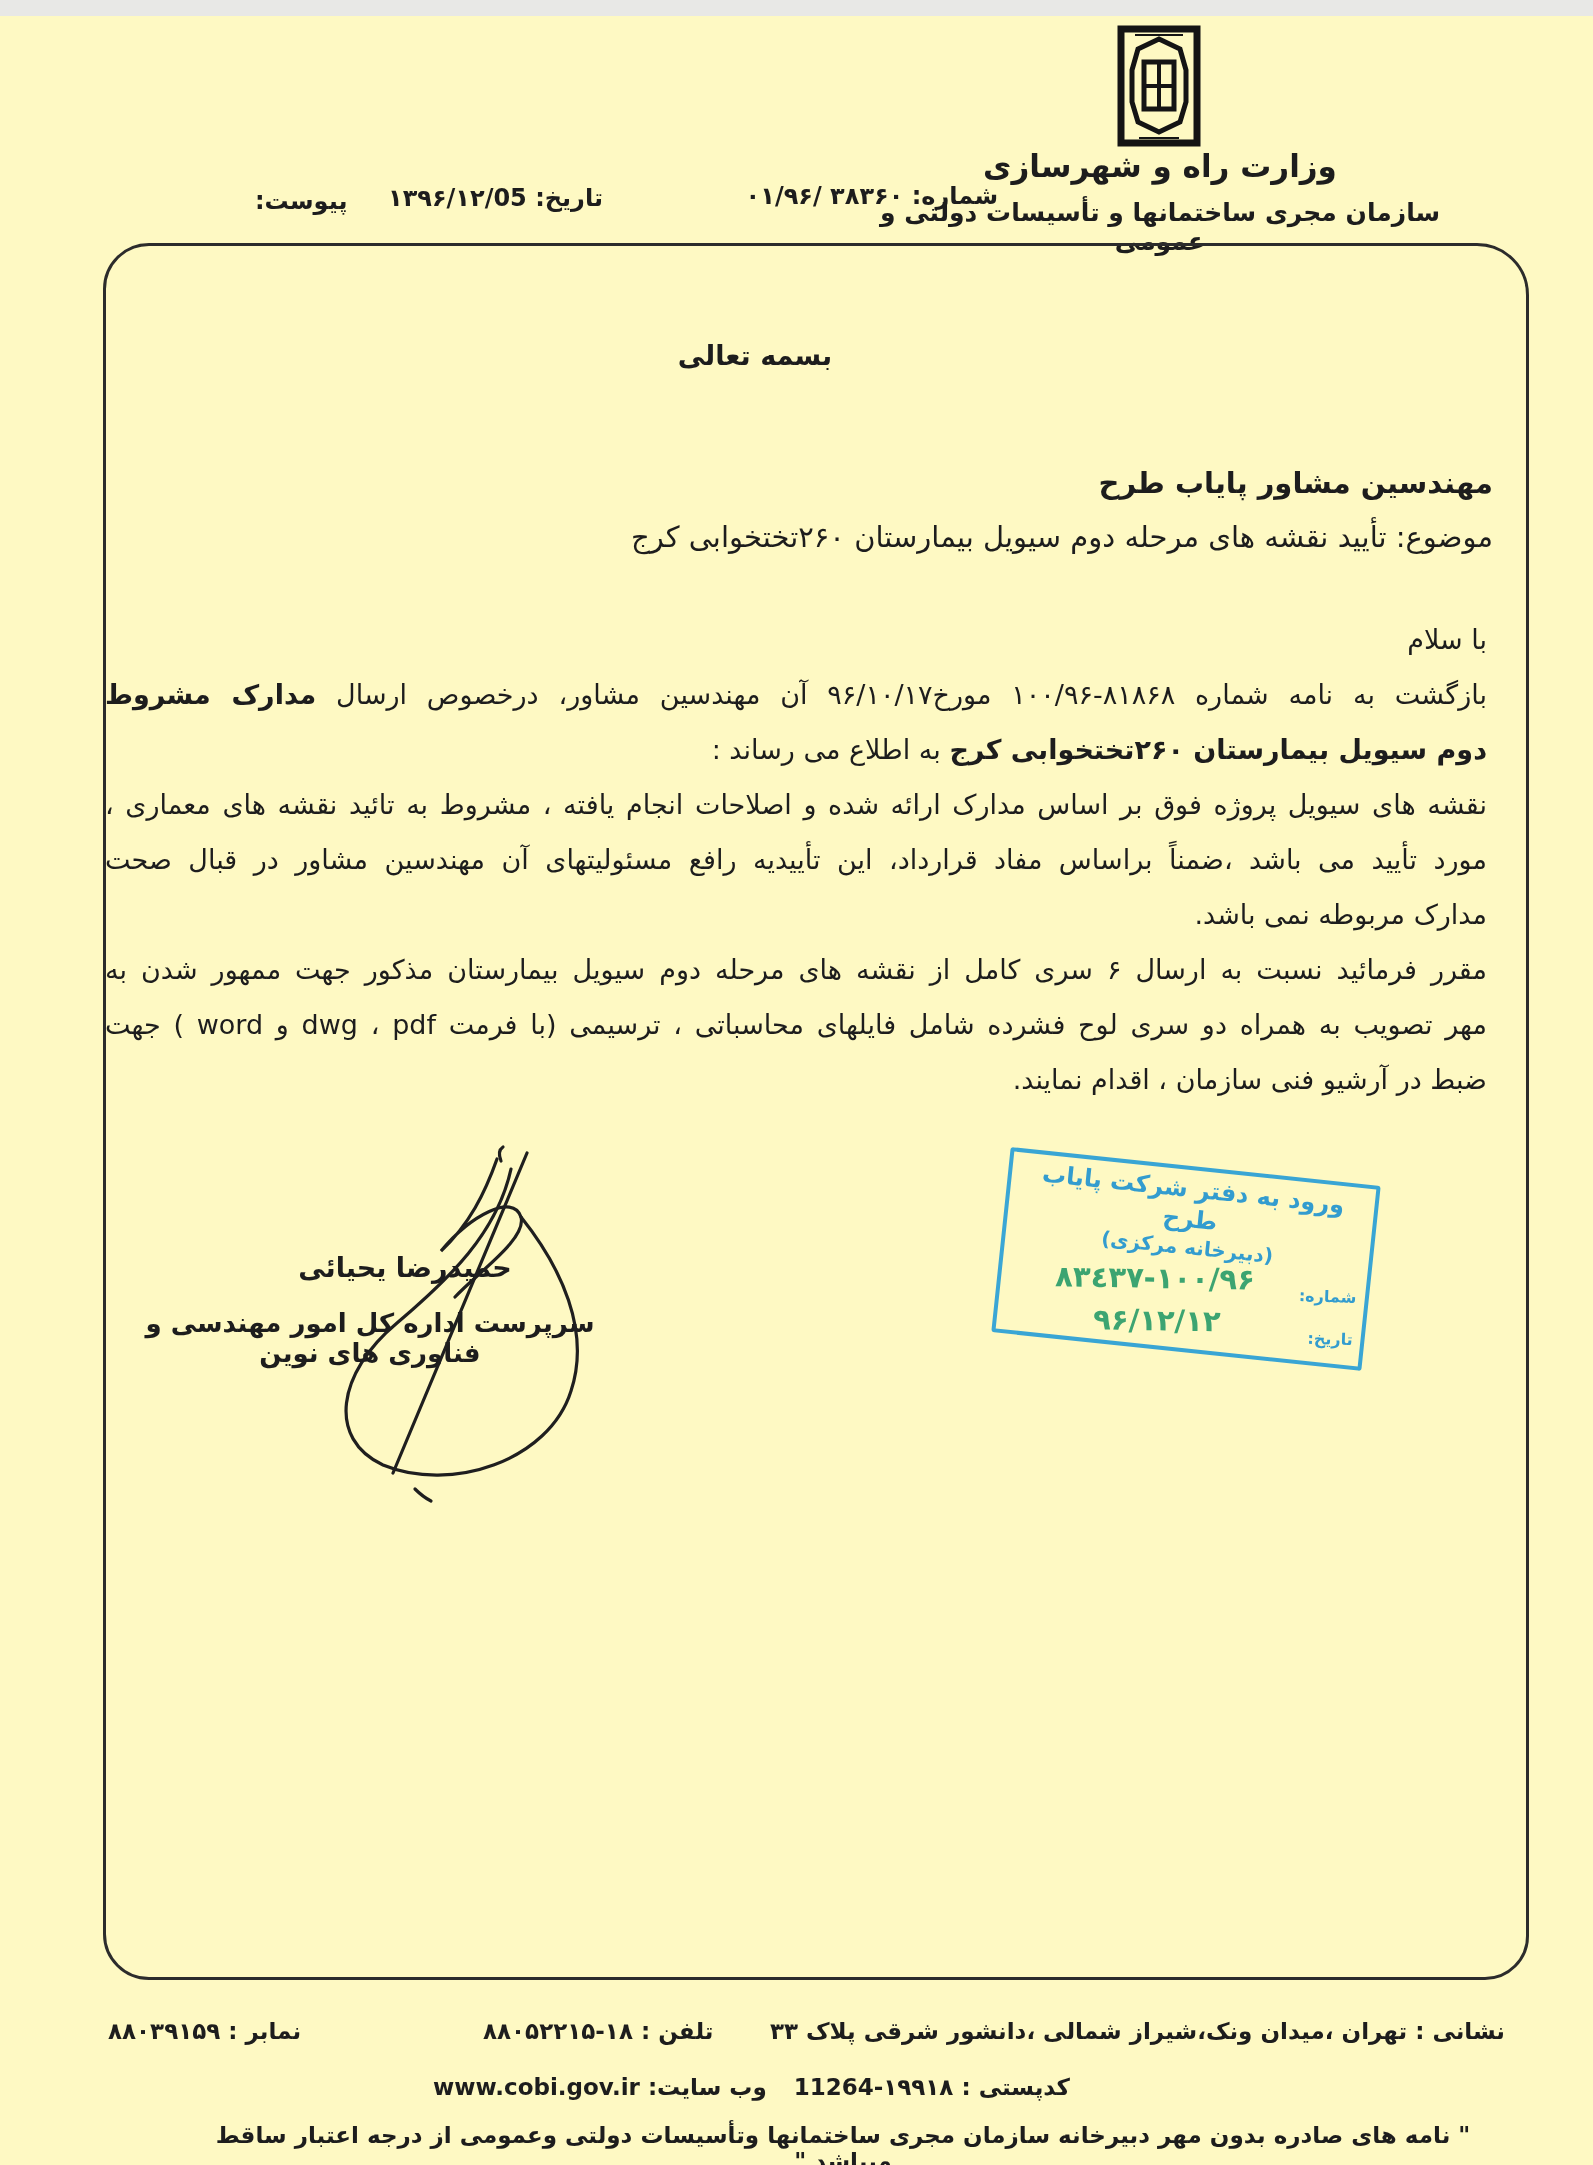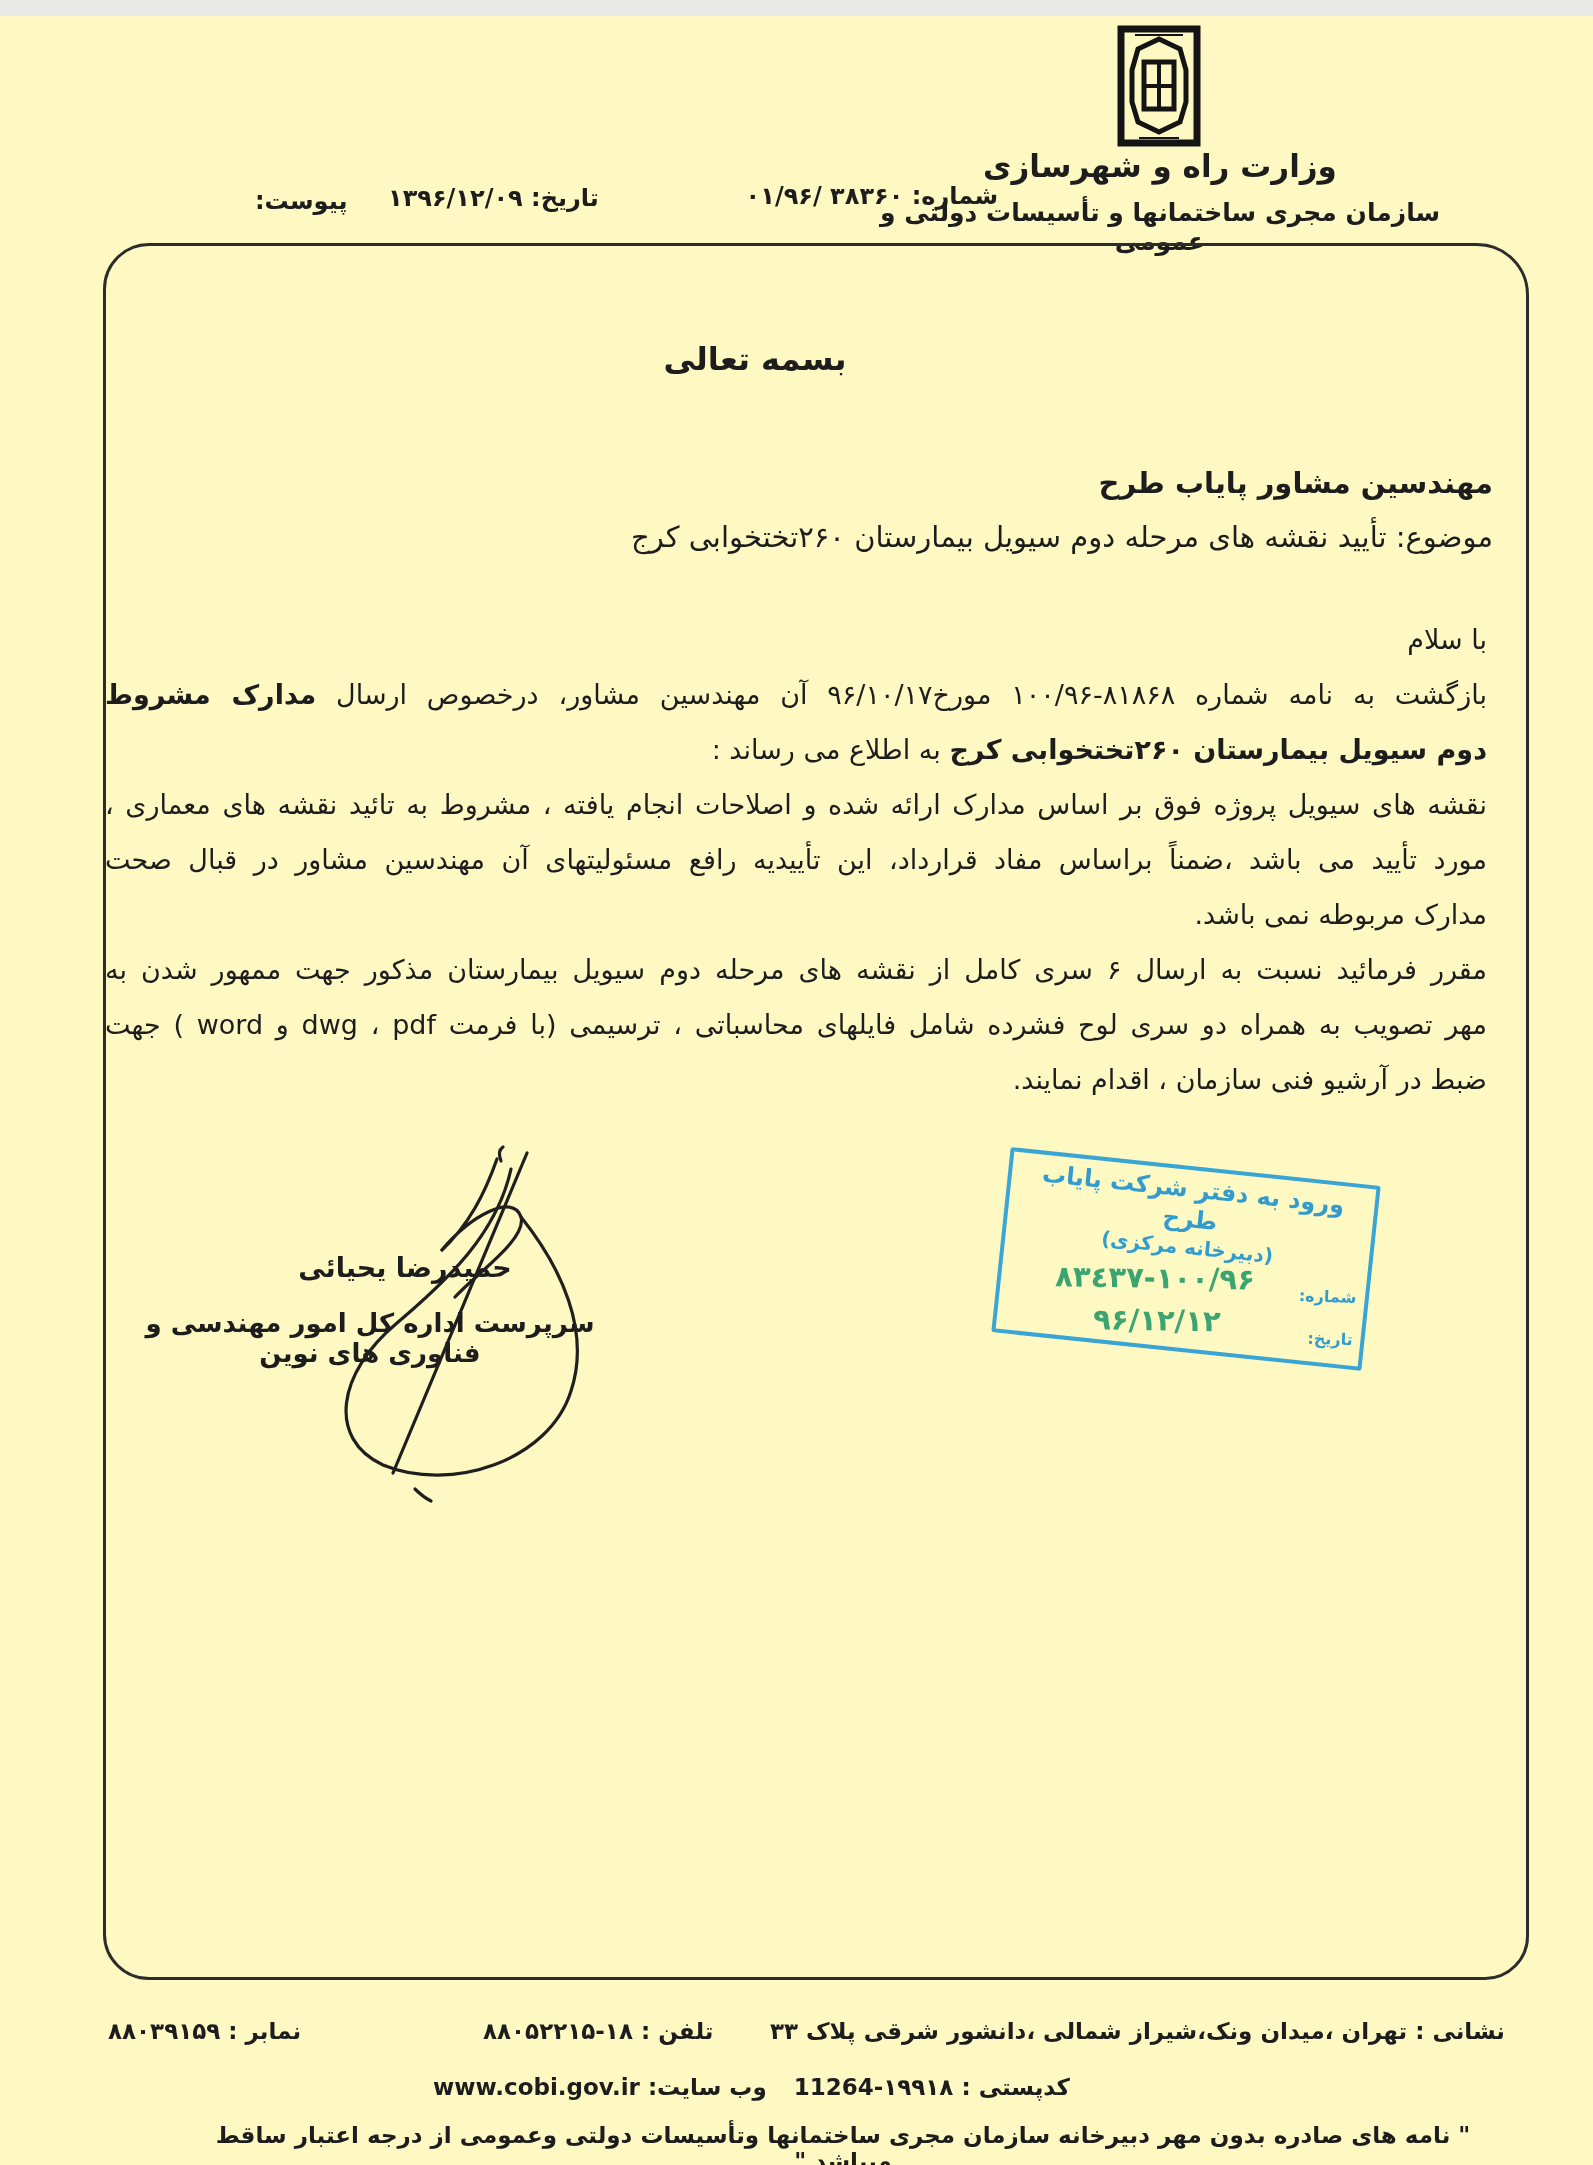--- a/index.html
+++ b/index.html
@@ -26,21 +26,21 @@
   .attach-row{left:255px;top:171px;font-size:24px;font-weight:bold;}
 
   
   .frame{
     left:103px;top:227px;width:1420px;height:1731px;
     border:3px solid #2c2c2c;
     border-radius:46px 52px 44px 46px;
   }
 
   .basmala{left:600px;top:324px;width:310px;text-align:center;
-           font-size:32px;font-weight:bold;}
+           font-size:27px;font-weight:bold;}
 
   .recipient{right:100px;top:450px;font-size:29px;font-weight:bold;}
   .subject{right:100px;top:504px;font-size:29px;font-weight:normal;}
 
   
   .body{right:106px;top:596px;width:1382px;font-size:27px;line-height:55px;}
   .bline{height:55px;white-space:nowrap;}
   .bline.just{white-space:normal;text-align:justify;text-align-last:justify;}
   .bline.start{text-align:right;}
   .bold{font-weight:bold;}
@@ -100,21 +100,21 @@
 
   <div class="abs ministry">وزارت راه و شهرسازی</div>
   <div class="abs org">سازمان مجری ساختمانها و تأسیسات دولتی و عمومی</div>
 
   <div class="abs num-row">
     <span>شماره:</span>
     <span>۳۸۳۶۰ /۰۱/۹۶</span>
   </div>
   <div class="abs date-row">
     <span>تاریخ:</span>
-    <span>۱۳۹۶/۱۲/۰۹</span>
+    <span>۱۳۹۶/۱۲/05</span>
   </div>
   <div class="abs attach-row">پیوست:</div>
 
   <div class="abs frame"></div>
 
   <div class="abs basmala">بسمه تعالی</div>
 
   <div class="abs recipient">مهندسین مشاور پایاب طرح</div>
   <div class="abs subject">موضوع: تأیید نقشه های مرحله دوم سیویل بیمارستان ۲۶۰تختخوابی کرج</div>
 

